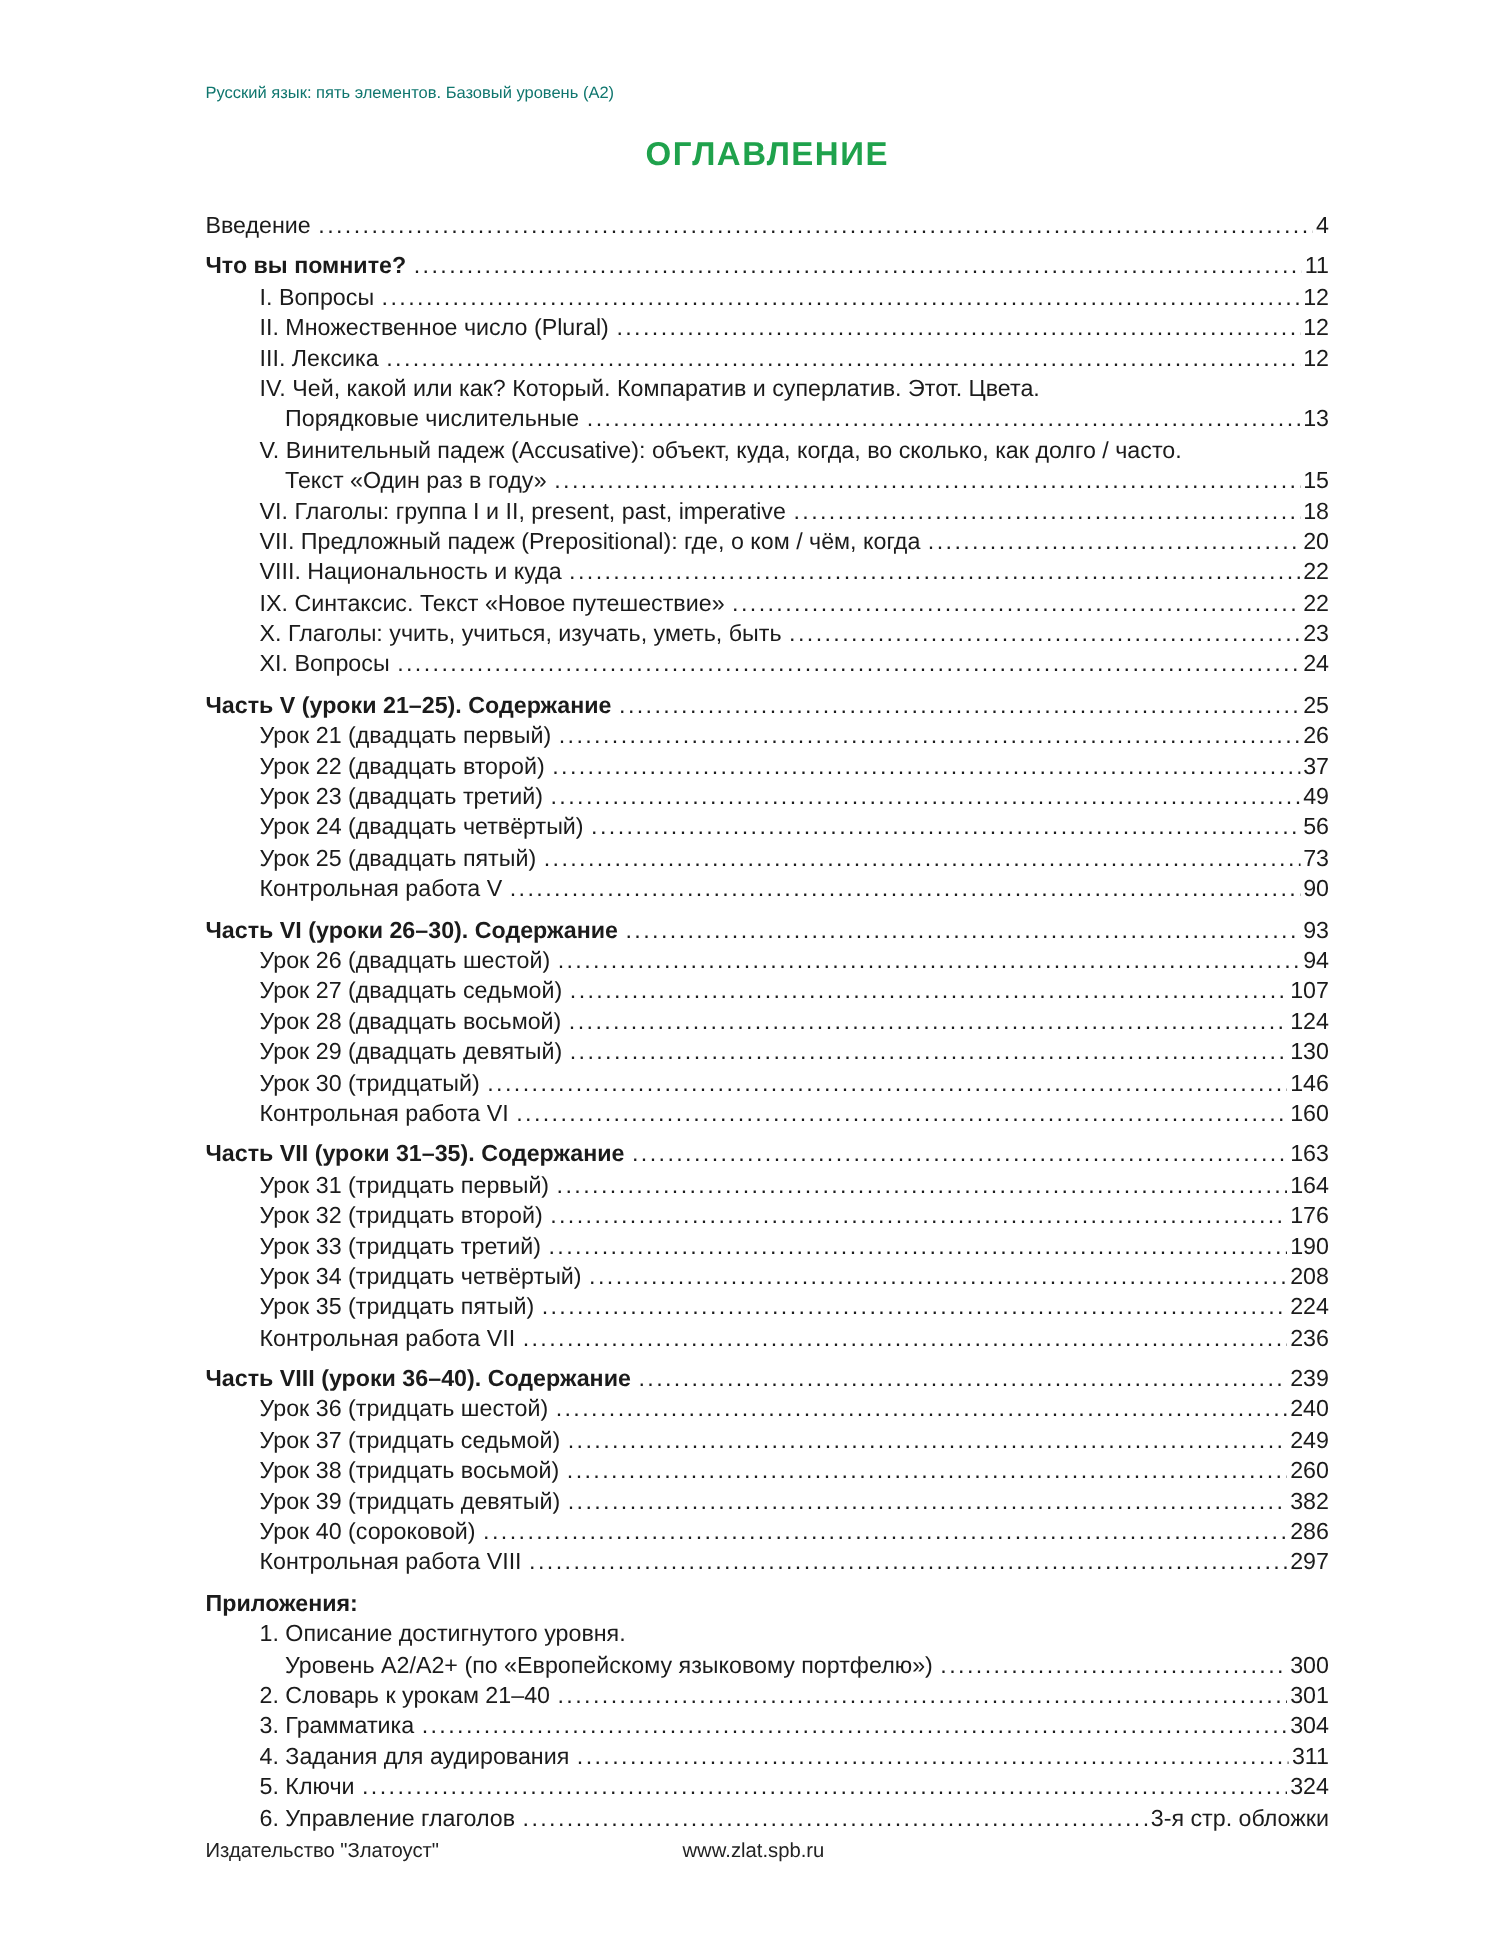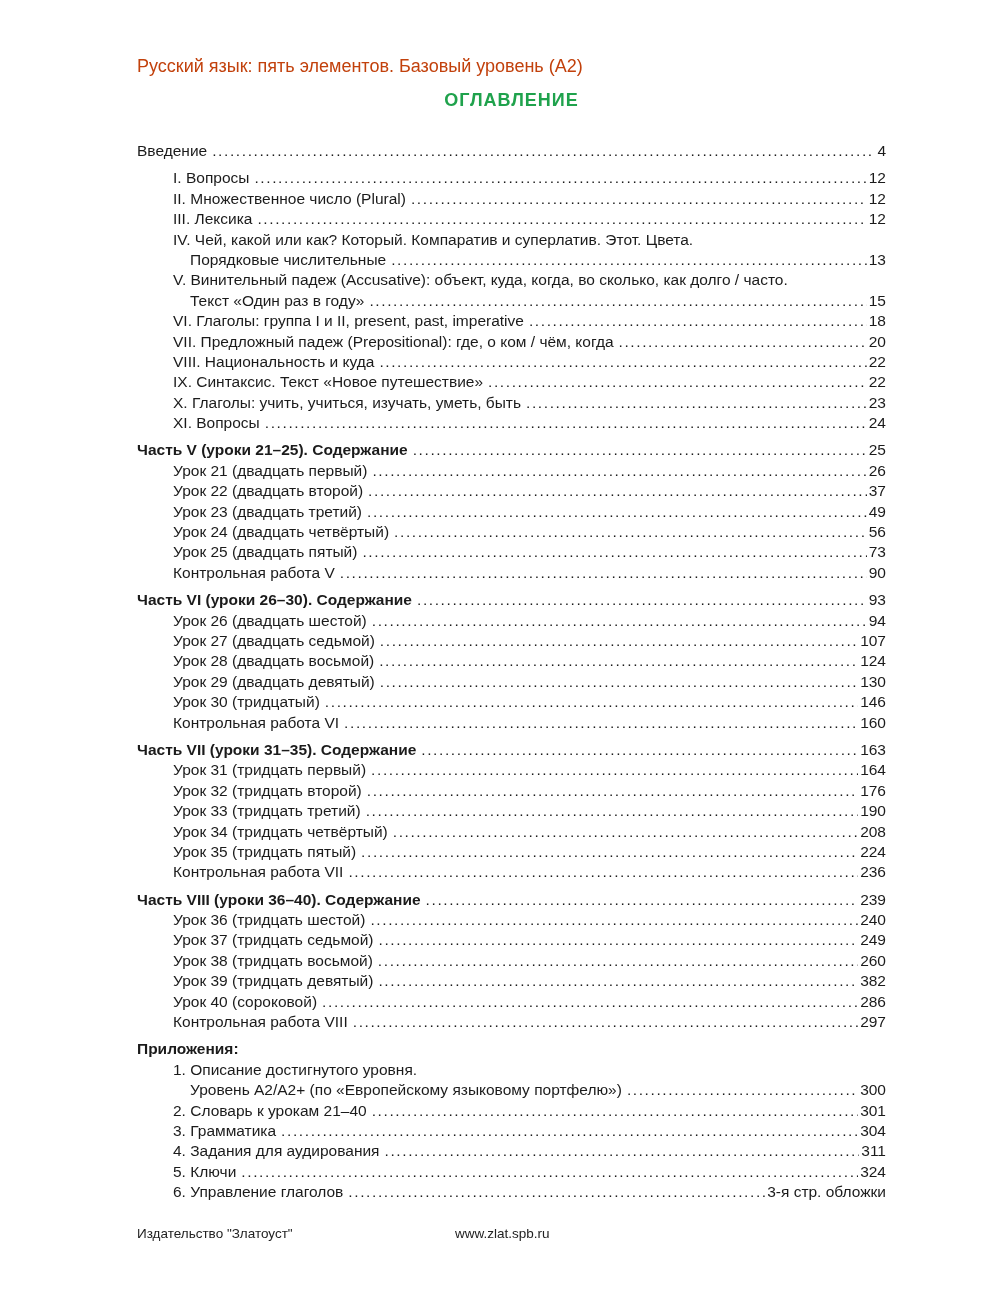--- a/index.html
+++ b/index.html
@@ -6,26 +6,26 @@
   body {
     width:1000px; height:1300px;
     background:#ffffff;
     font-family:"Liberation Sans", sans-serif;
     color:#1b1b1b;
     position:relative;
     overflow:hidden;
   }
   .page-header {
     position:absolute; left:137px; top:56px;
-    font-size:18px; color:#c2410c;
+    font-size:11px; color:#0f766e;
   }
   .page-title {
     position:absolute; left:137px; top:90px; width:749px;
     text-align:center;
-    font-size:18px; font-weight:bold;
+    font-size:22px; font-weight:bold;
     letter-spacing:1px;
   }
   .toc {
     position:absolute; left:137px; top:141px; width:749px;
     font-size:15.5px;
   }
   .toc-section { margin-top:7px;text-align:center; }
   .toc-section:first-child { margin-top:0; }
   .toc-row {
     display:flex; align-items:baseline;
@@ -62,20 +62,25 @@
 
 <div class="toc" id="toc">
     <div class="toc-section">
       <div class="toc-row">
         <span class="toc-text">Введение</span>
         <span class="dots"></span>
         <span class="toc-page">4</span>
       </div>
     </div>
     <div class="toc-section">
+      <div class="toc-row bold">
+        <span class="toc-text">Что вы помните?</span>
+        <span class="dots"></span>
+        <span class="toc-page">11</span>
+      </div>
       <div class="toc-row ind1">
         <span class="toc-text">I. Вопросы</span>
         <span class="dots"></span>
         <span class="toc-page">12</span>
       </div>
       <div class="toc-row ind1">
         <span class="toc-text">II. Множественное число (Plural)</span>
         <span class="dots"></span>
         <span class="toc-page">12</span>
       </div>

